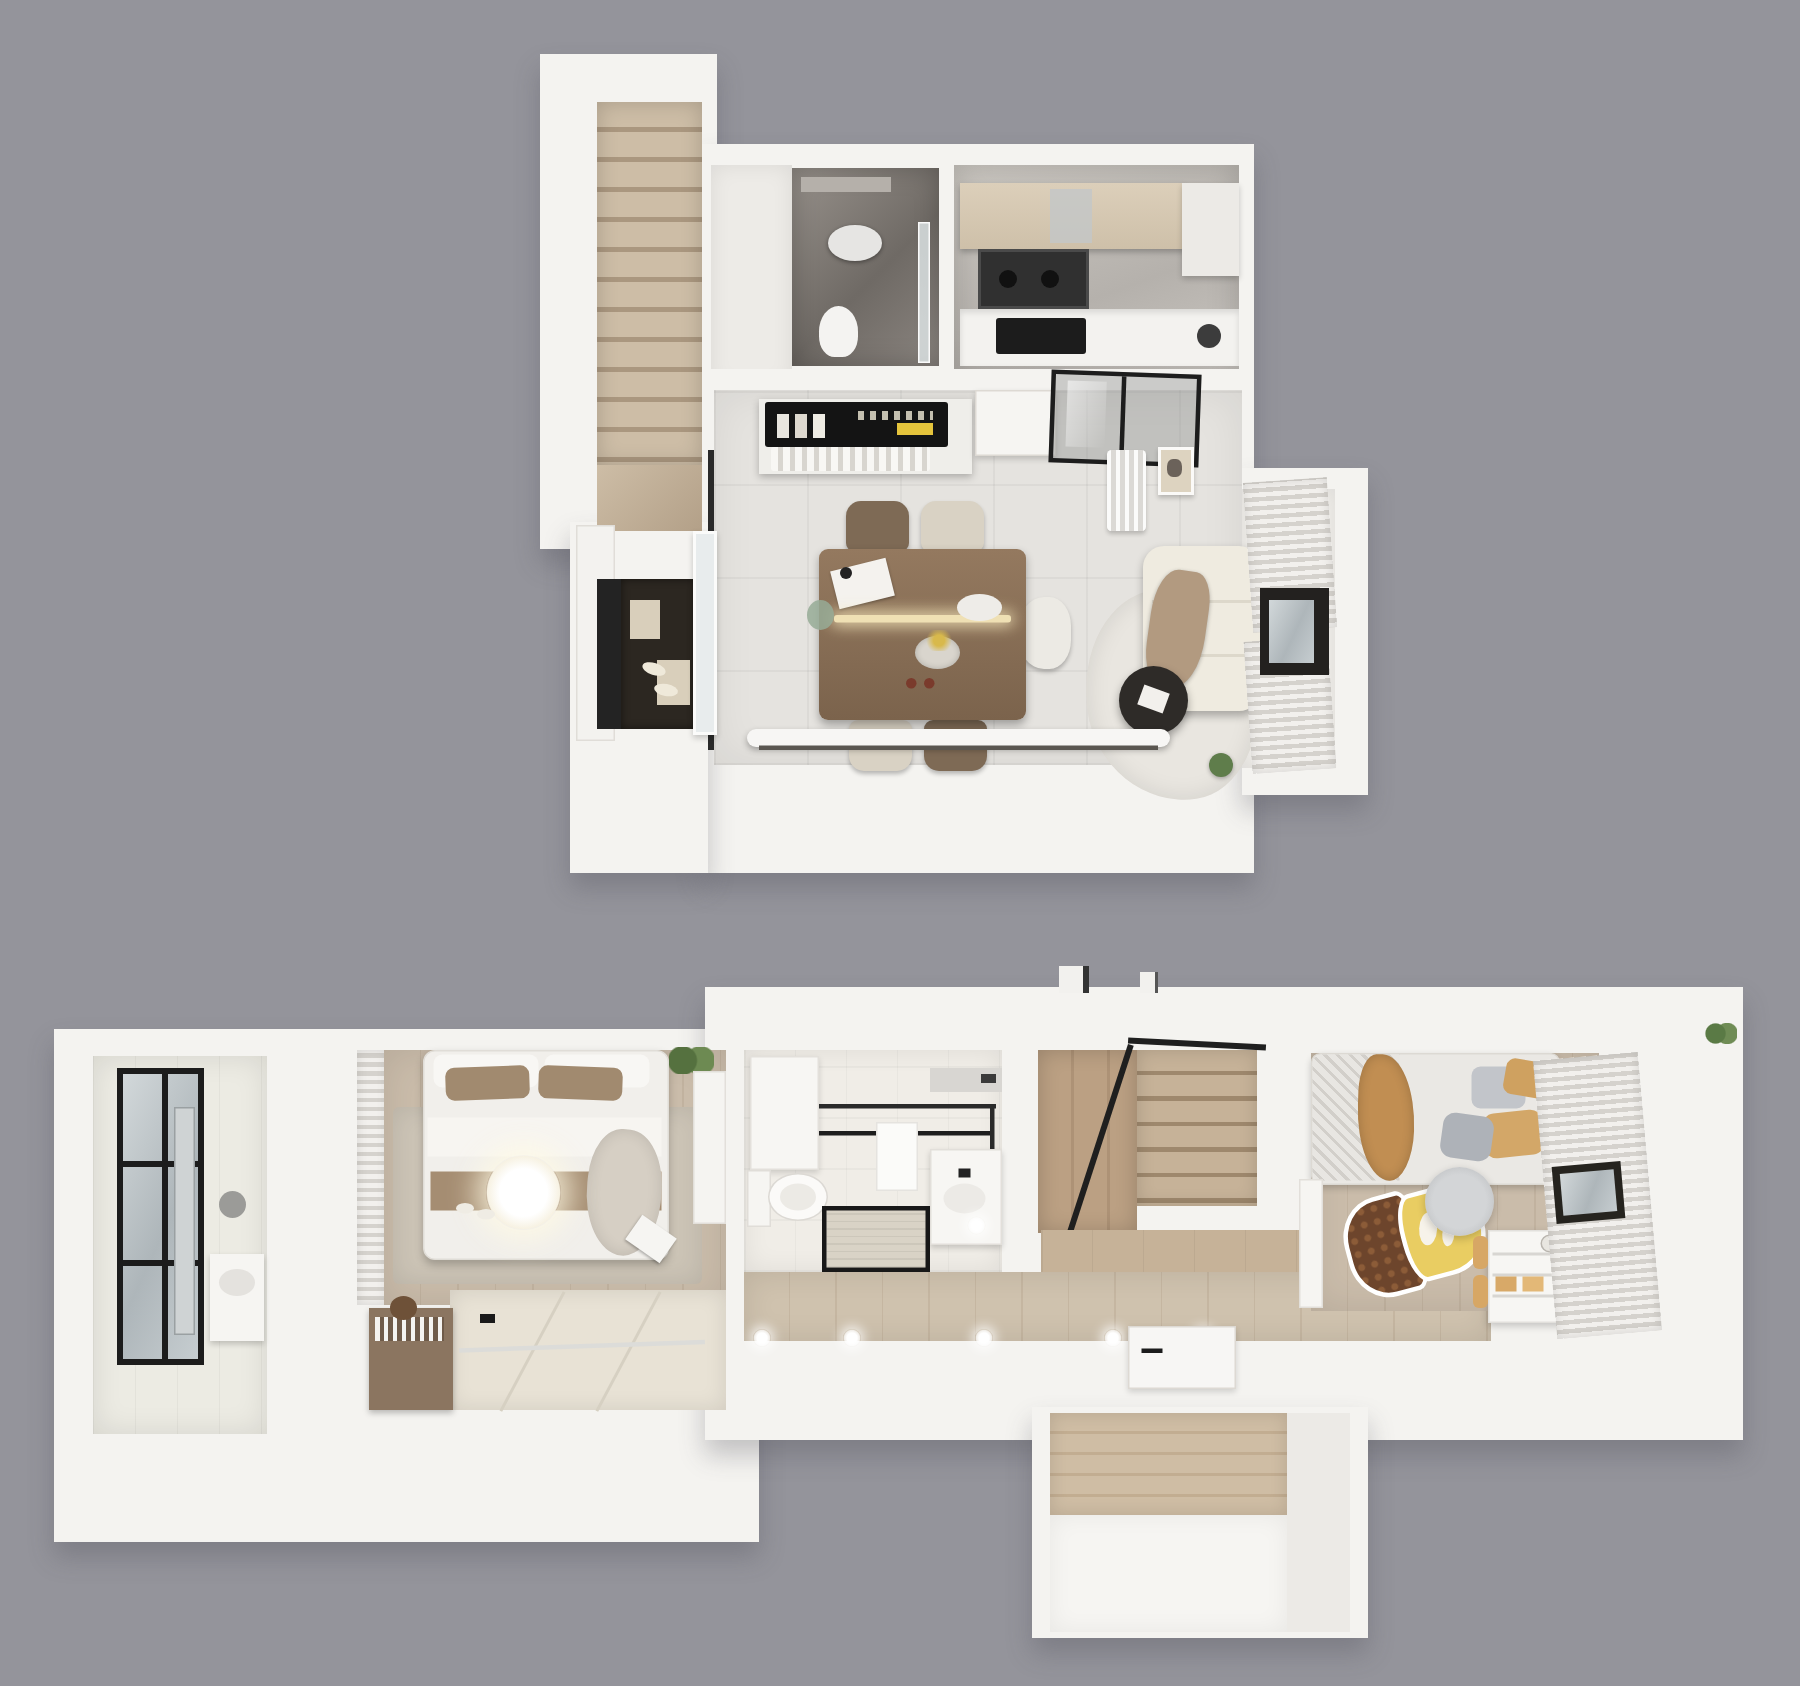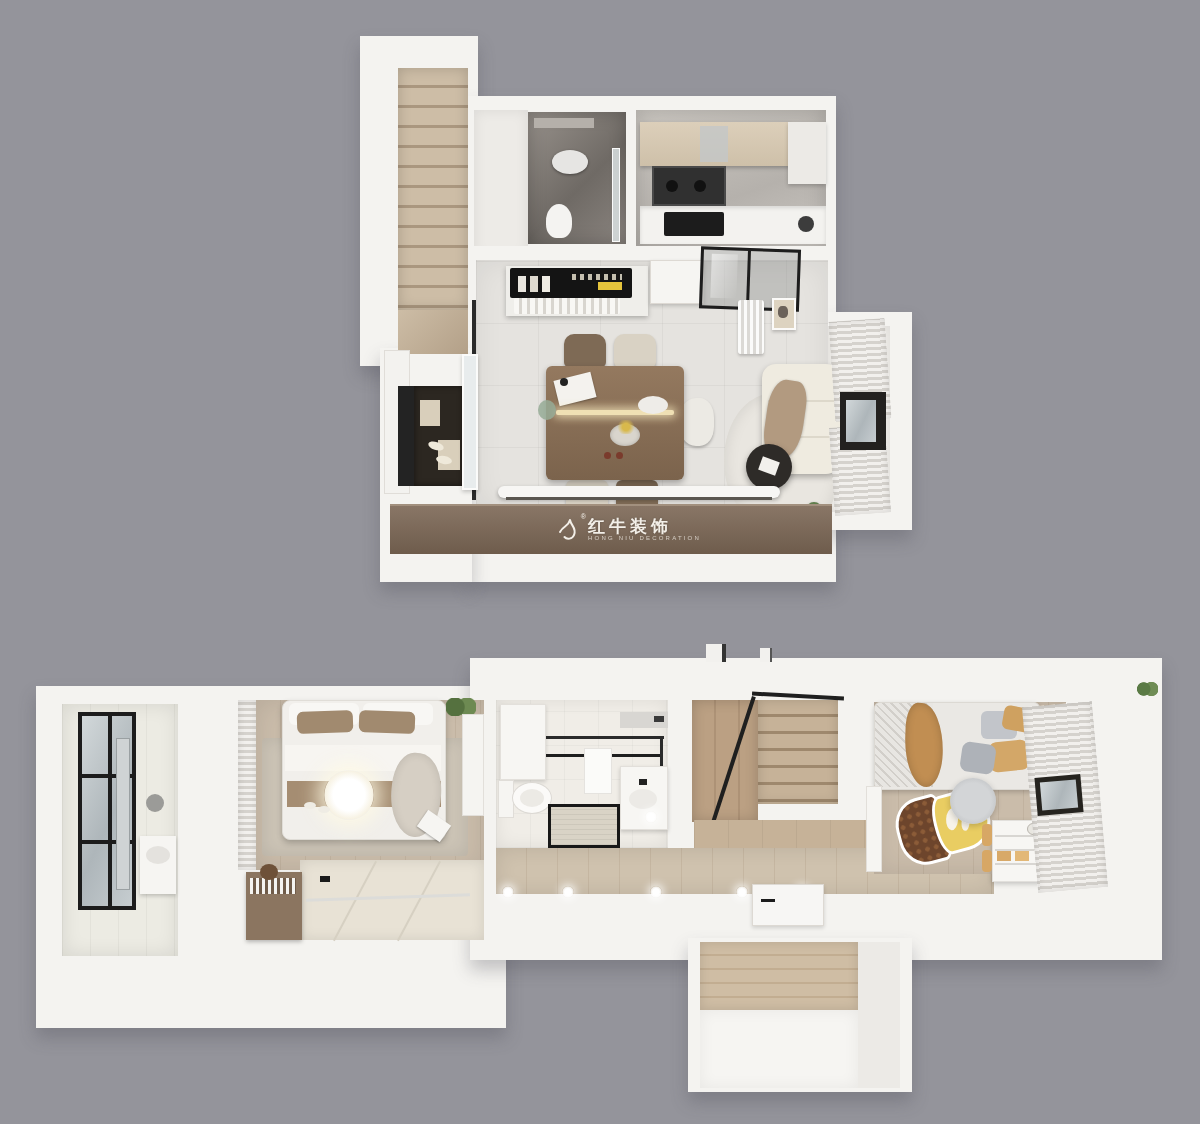--- a/index.html
+++ b/index.html
@@ -130,34 +130,20 @@
     <div class="a" style="left:414px;top:386px;width:50px;height:100px;background:#2c2721;box-shadow:inset 0 0 6px rgba(0,0,0,.5);">
       <div class="a" style="left:6px;top:14px;width:20px;height:26px;background:#d9cfbb;"></div>
       <div class="a" style="left:24px;top:54px;width:22px;height:30px;background:#d9cfbb;"></div>
       <div class="a" style="left:14px;top:56px;width:16px;height:8px;background:#efe9da;border-radius:50%;transform:rotate(18deg);"></div>
       <div class="a" style="left:22px;top:70px;width:16px;height:8px;background:#efe9da;border-radius:50%;transform:rotate(10deg);"></div>
     </div>
     <div class="a" style="left:462px;top:354px;width:12px;height:132px;background:#e8eced;border:2px solid #fbfbfa;box-shadow:0 2px 4px rgba(0,0,0,.2);"></div>
 
     <div class="a" style="left:498px;top:486px;width:282px;height:12px;background:#f7f6f4;border-radius:6px;box-shadow:0 2px 4px rgba(0,0,0,.3);"></div>
     <div class="a" style="left:506px;top:497px;width:266px;height:3px;background:#5a5650;"></div>
-    <div class="a" style="left:390px;top:504px;width:442px;height:50px;background:linear-gradient(180deg,#8a7767,#6e5c4c);box-shadow:inset 0 2px 0 #a2907e;">
-      <div class="a logo-row" style="left:168px;top:8px;width:220px;height:34px;">
-        <span style="position:relative;display:inline-block;width:24px;height:26px;">
-          <svg width="24" height="26" viewBox="0 0 24 26">
-            <path d="M2 16 C6 9 10 11 12 4 M12 4 C13 10 19 12 16 19 C14.5 23 9 24 6.5 21" stroke="#f3efe8" fill="none" stroke-width="2" stroke-linecap="round"></path>
-          </svg>
-          <span class="logo-reg" style="position:absolute;right:-4px;top:-3px;">®</span>
-        </span>
-        <span style="display:flex;flex-direction:column;line-height:1;">
-          <span class="logo-cn">红牛装饰</span>
-          <span class="logo-en">HONG NIU DECORATION</span>
-        </span>
-      </div>
-    </div>
   </div>
 
   <div class="a" style="left:0;top:620px;width:1200px;height:504px;">
 
     <div class="slab" style="left:36px;top:66px;width:470px;height:342px;"></div>
     <div class="slab" style="left:470px;top:38px;width:692px;height:302px;"></div>
     <div class="slab" style="left:688px;top:318px;width:224px;height:154px;"></div>
 
     <div class="a" style="left:706px;top:24px;width:16px;height:18px;background:#f2f1ee;border-right:4px solid #333;"></div>
     <div class="a" style="left:760px;top:28px;width:10px;height:14px;background:#f2f1ee;border-right:2px solid #555;"></div>

